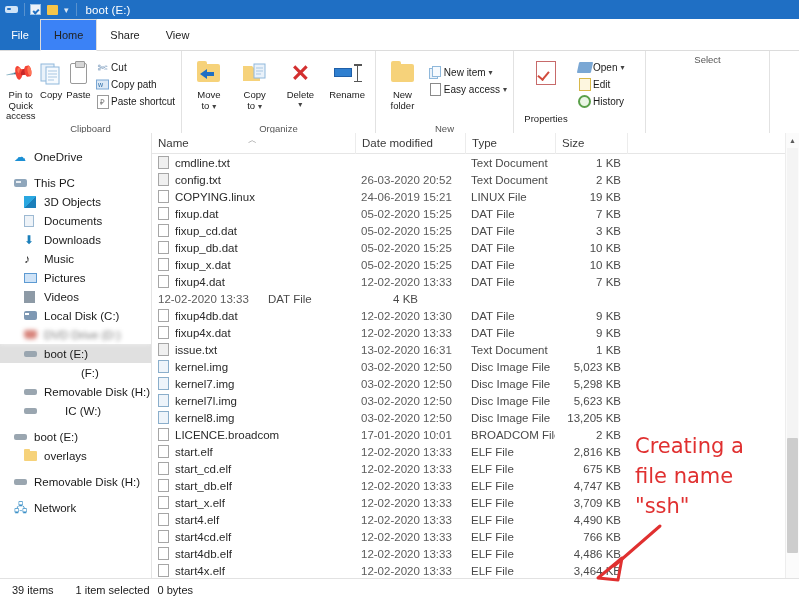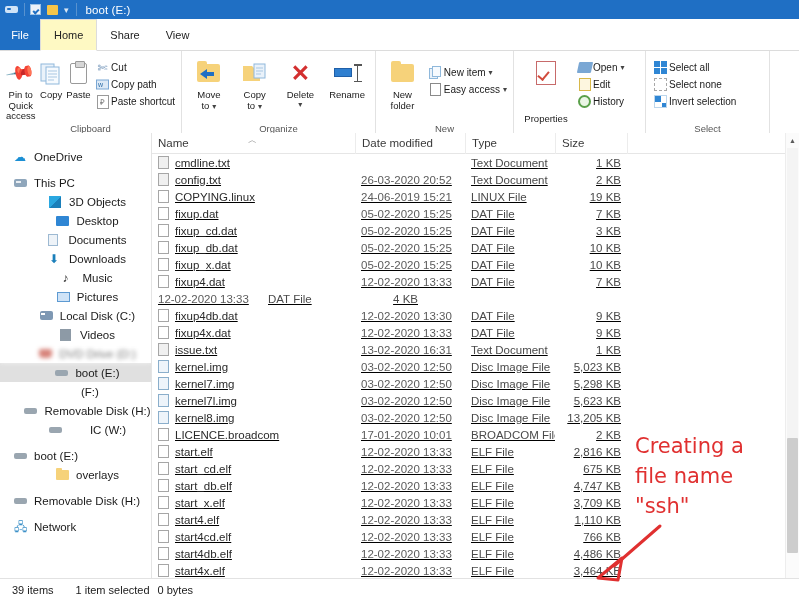--- a/index.html
+++ b/index.html
@@ -80,21 +80,21 @@
     color: #ffffff;
     display: flex; align-items: center; justify-content: center;
     font-size: 11px;
   }
   .menu-tab {
     padding: 0 13px;
     display: flex; align-items: center;
     color: #222;
   }
   .menu-tab.active {
-    background: #fef9c3;
+    background: #3b82f6;
     border: 1px solid #dcdcdc;
     border-bottom: 1px solid #ffffff;
     margin-bottom: -1px;
   }
 
   
   .ribbon {
     height: 87px;
     background: #ffffff;
     border-bottom: 1px solid #d4d4d4;
@@ -259,21 +259,21 @@
     color: #1a1a1a;
     overflow: hidden;
     position: relative;
   }
   .side-item {
     height: 19px;
     display: flex; align-items: center;
     padding-left: 14px;
     white-space: nowrap;
   }
-  .side-item.indent1 { padding-left: 24px; justify-content: center; }
+  .side-item.indent1 { padding-left: 24px; }
   .side-item.indent2 { padding-left: 34px; }
   .side-item.selected { background: #e0e0e0; }
   .side-item.spacer-top { margin-top: 7px; }
   .si-ic { width: 19px; display: flex; align-items: center; }
   .si-label { margin-left: 1px; }
 
   .ic-cloud { color:#1b8fd4; font-size:12px; }
   .ic-pcsm { width:13px;height:8px;background:#8fa6bb;border-radius:2px;position:relative; }
   .ic-pcsm::after{content:"";position:absolute;left:2px;top:2px;width:5px;height:2px;background:#e9eef3;}
   .ic-3d { width:12px;height:12px;background:linear-gradient(135deg,#2aa7e0 0 50%,#1b7fba 50% 100%); }
@@ -316,21 +316,21 @@
   .colhdr .c + .c { border-left: 1px solid #ececec; }
   .c-name { width: 203px; }
   .c-date { width: 110px; }
   .c-type { width: 90px; }
   .c-size { width: 72px; text-align: right; }
   .c-rest { flex: 1; }
   .sortcaret {
     position: absolute; top: 1px; left: 96px;
     font-size: 9px; color: #8d8d8d;
   }
-  .rows { position: relative; text-decoration: underline; }
+  .rows { position: relative; }
   .row {
     height: 17px;
     display: flex;
     align-items: center;
     font-size: 11.5px;
     color: #2a2a2a;
   }
   .cell { padding-left: 6px; overflow: hidden; white-space: nowrap; }
   .cell.name { width: 203px; display: flex; align-items: center; }
   .cell.date { width: 110px; color: #5b5b5b; }
@@ -593,42 +593,20 @@
                 <span class="ic-hist"></span>
               </span>
             <span>History</span>
           </div>
         </div>
       </div>
       <div class="rgroup-title">Open</div>
     </div>
 
     <div class="rgroup" style="width:124px;">
-      <div class="rgroup-body">
-        <div class="stack">
-          <div class="small-btn">
-            <span class="ic">
-                <span class="grid-blue"></span>
-              </span>
-            <span>Select all</span>
-          </div>
-          <div class="small-btn">
-            <span class="ic">
-                <span class="grid-dash"></span>
-              </span>
-            <span>Select none</span>
-          </div>
-          <div class="small-btn">
-            <span class="ic">
-                <span class="grid-inv"></span>
-              </span>
-            <span>Invert selection</span>
-          </div>
-        </div>
-      </div>
       <div class="rgroup-title">Select</div>
     </div>
 
     <div class="rgroup" style="flex:1;border-right:none;"></div>
   </div>
 
   <div class="addrbar">
     <div class="nav-ic">←</div>
     <div class="nav-ic dim">→</div>
     <div class="nav-ic small">⌄</div>
@@ -659,59 +637,53 @@
         <span class="si-label">This PC</span>
       </div>
       <div class="side-item indent1">
         <span class="si-ic">
             <span class="ic-3d"></span>
           </span>
         <span class="si-label">3D Objects</span>
       </div>
       <div class="side-item indent1">
         <span class="si-ic">
-            <span class="ic-desk"></span>
-          </span>
-        <span class="si-label">Desktop</span>
+            <span class="ic-docs"></span>
+          </span>
+        <span class="si-label">Documents</span>
       </div>
       <div class="side-item indent1">
         <span class="si-ic">
-            <span class="ic-docs"></span>
-          </span>
-        <span class="si-label">Documents</span>
+            <span class="ic-dl">⬇</span>
+          </span>
+        <span class="si-label">Downloads</span>
       </div>
       <div class="side-item indent1">
         <span class="si-ic">
-            <span class="ic-dl">⬇</span>
-          </span>
-        <span class="si-label">Downloads</span>
+            <span class="ic-music">♪</span>
+          </span>
+        <span class="si-label">Music</span>
       </div>
       <div class="side-item indent1">
         <span class="si-ic">
-            <span class="ic-music">♪</span>
-          </span>
-        <span class="si-label">Music</span>
+            <span class="ic-pics"></span>
+          </span>
+        <span class="si-label">Pictures</span>
       </div>
       <div class="side-item indent1">
         <span class="si-ic">
-            <span class="ic-pics"></span>
-          </span>
-        <span class="si-label">Pictures</span>
+            <span class="ic-vids"></span>
+          </span>
+        <span class="si-label">Videos</span>
       </div>
       <div class="side-item indent1">
         <span class="si-ic">
             <span class="ic-hdd"></span>
           </span>
         <span class="si-label">Local Disk (C:)</span>
-      </div>
-      <div class="side-item indent1">
-        <span class="si-ic">
-            <span class="ic-vids"></span>
-          </span>
-        <span class="si-label">Videos</span>
       </div>
       <div class="side-item indent1 redacted">
         <span class="si-ic">
             <span class="ic-dvd"></span>
           </span>
         <span class="si-label">DVD Drive (D:)</span>
       </div>
       <div class="side-item indent1 selected">
         <span class="si-ic">
             <span class="ic-drv"></span>
@@ -965,21 +937,21 @@
             <div class="cell type">ELF File</div>
             <div class="cell size">3,709 KB</div>
           </div>
           <div class="row">
             <div class="cell name">
               <span class="file-ic"></span>
               <span>start4.elf</span>
             </div>
             <div class="cell date">12-02-2020 13:33</div>
             <div class="cell type">ELF File</div>
-            <div class="cell size">1,110 KB</div>
+            <div class="cell size">4,490 KB</div>
           </div>
           <div class="row">
             <div class="cell name">
               <span class="file-ic"></span>
               <span>start4cd.elf</span>
             </div>
             <div class="cell date">12-02-2020 13:33</div>
             <div class="cell type">ELF File</div>
             <div class="cell size">766 KB</div>
           </div>

